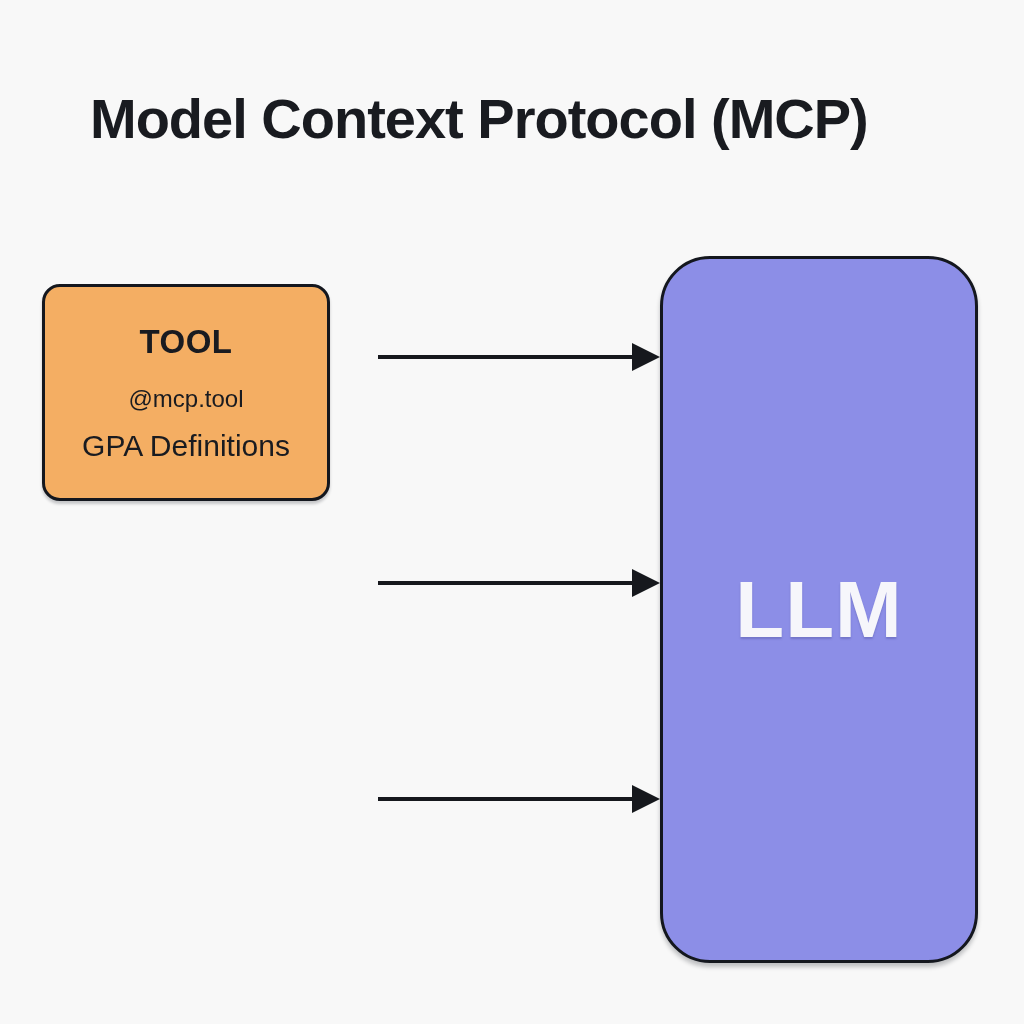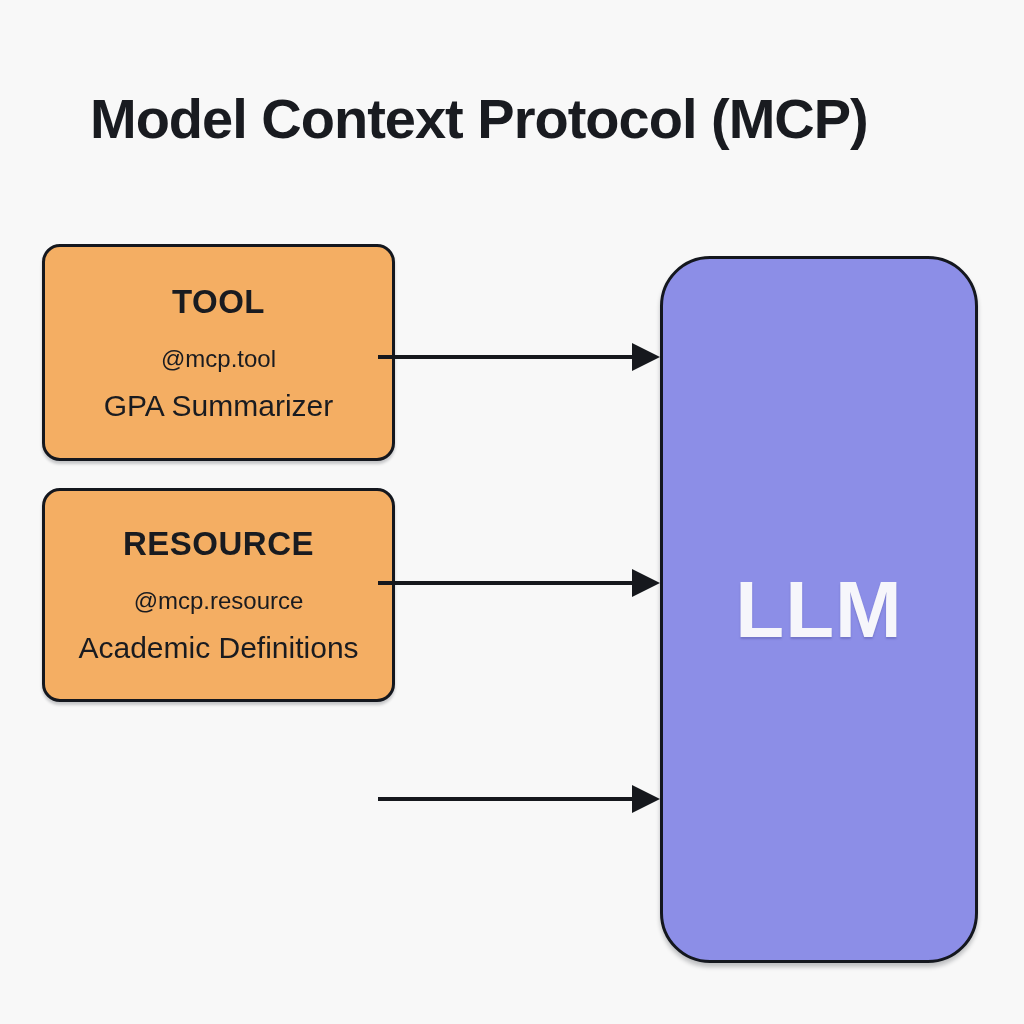--- a/index.html
+++ b/index.html
@@ -29,31 +29,32 @@
     left: 90px; top: 86px;
     font-size: 56px;
     font-weight: bold;
     letter-spacing: -1px;
     color: var(--text);
     white-space: nowrap;
   }
   .node {
     position: absolute;
     left: 42px;
-    width: 353px;
+    width: 288px;
     background: var(--node-fill);
     border: 3px solid var(--outline);
     border-radius: 18px;
     box-shadow: 0 3px 3px rgba(20, 23, 30, 0.22);
     display: flex;
     flex-direction: column;
     align-items: center;
     justify-content: center;
     text-align: right;
     color: var(--text);
+    margin-top: 40px;
   }
   .node-tool     { top: 244px; height: 217px; }
   .node-resource { top: 488px; height: 214px; }
   .node-prompt   { top: 728px; height: 210px; }
   .node-heading {
     font-size: 33px;
     font-weight: bold;
     letter-spacing: 0.5px;
     margin-bottom: 24px;
   }
@@ -110,28 +111,23 @@
 </head>
 <body>
 
 <div class="canvas">
 
   <h1 class="diagram-title">Model Context Protocol (MCP)</h1>
 
   <div class="node node-tool">
     <div class="node-heading">TOOL</div>
     <div class="node-decorator">@mcp.tool</div>
-    <div class="node-example">GPA Summarizer</div>
+    <div class="node-example">GPA Definitions</div>
   </div>
 
-  <div class="node node-resource">
-    <div class="node-heading">RESOURCE</div>
-    <div class="node-decorator">@mcp.resource</div>
-    <div class="node-example">Academic Definitions</div>
-  </div>
 
 
   <div class="arrow arrow-1">
     <div class="shaft"></div>
     <div class="head"></div>
   </div>
   <div class="arrow arrow-2">
     <div class="shaft"></div>
     <div class="head"></div>
   </div>

